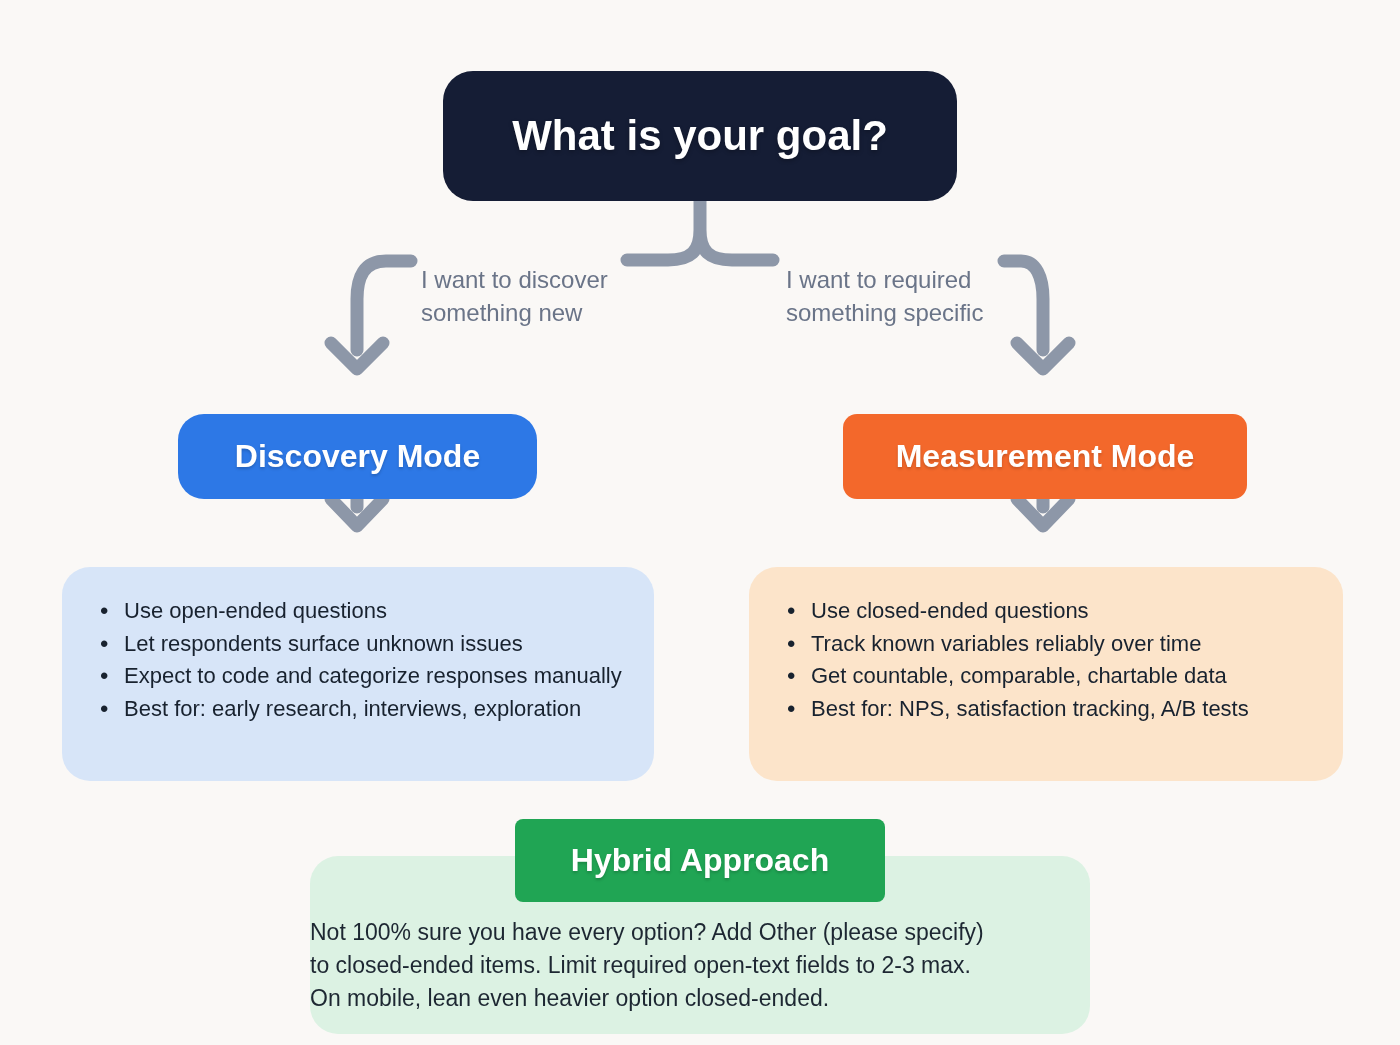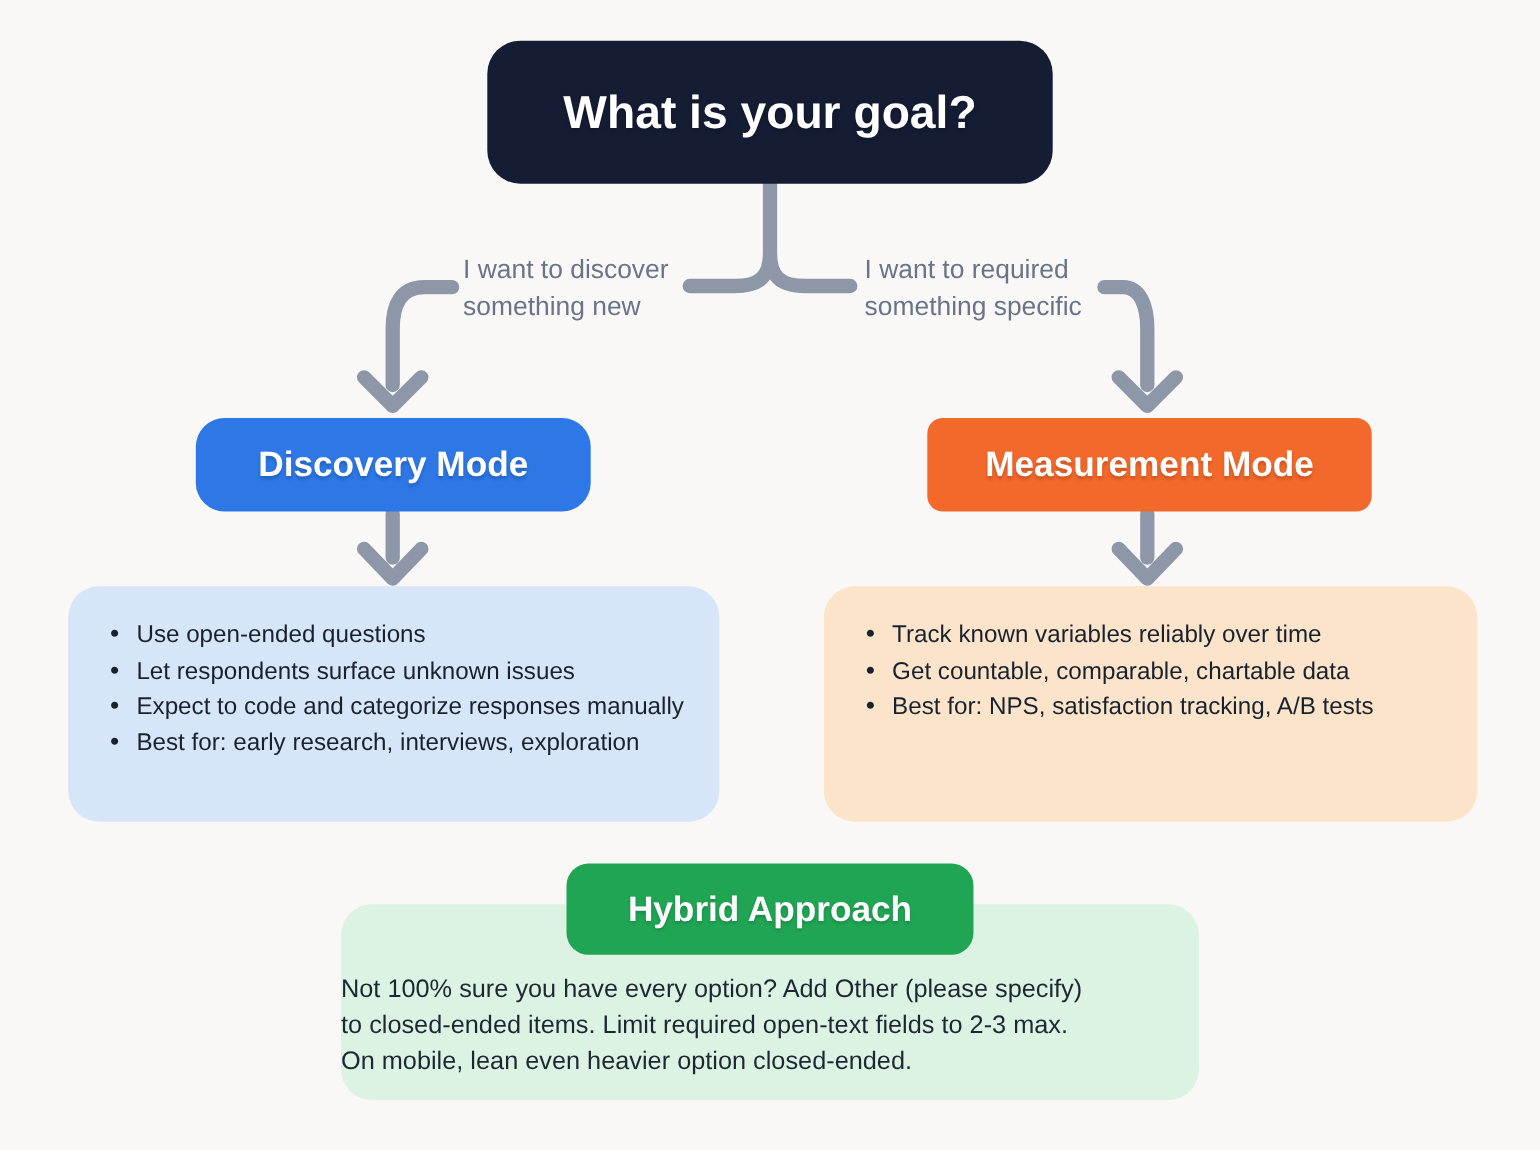--- a/index.html
+++ b/index.html
@@ -1,21 +1,21 @@
 <!DOCTYPE html>
 <html><head>
 <meta charset="utf-8">
 <style>
   html,body{margin:0;padding:0;background:#faf8f6;}
   .canvas{
     position:relative;width:1400px;height:1045px;overflow:hidden;
     background:#faf8f6;
     font-family:"Liberation Sans",sans-serif;
   }
-  .abs{position:absolute;}
+  .abs{position:absolute;margin-top:34px;}
   .node{
     display:flex;align-items:center;justify-content:center;
     color:#ffffff;font-weight:bold;text-align:center;
   }
   .root-box{
     left:443px;top:37px;width:514px;height:130px;
     background:#151d35;border-radius:30px;font-size:42px;
     text-shadow:0 2px 4px rgba(0,0,0,.25);
   }
   .discovery-box{
@@ -23,21 +23,21 @@
     background:#2d78e6;border-radius:26px;font-size:32px;
     text-shadow:0 2px 3px rgba(0,0,0,.18);
   }
   .measurement-box{
     left:843px;top:380px;width:404px;height:85px;
     background:#f3682b;border-radius:14px;font-size:32px;
     text-shadow:0 2px 3px rgba(0,0,0,.18);
   }
   .hybrid-badge{
     left:515px;top:785px;width:370px;height:83px;
-    background:#20a554;border-radius:20px;font-size:32px;z-index:3;
+    background:#20a554;border-radius:8px;font-size:32px;z-index:3;
     text-shadow:0 2px 3px rgba(0,0,0,.18);
   }
   .branch-label{
     font-size:24px;line-height:33px;color:#6a7488;z-index:2;
   }
   .left-label{left:421px;top:229px;}
   .right-label{left:786px;top:229px;}
   .panel{
     border-radius:28px;z-index:1;color:#18222f;
   }
@@ -103,20 +103,21 @@
   <div class="abs panel discovery-panel">
     <ul class="bullet-list">
         <li>Use open-ended questions</li>
         <li>Let respondents surface unknown issues</li>
         <li>Expect to code and categorize responses manually</li>
         <li>Best for: early research, interviews, exploration</li>
       </ul>
   </div>
   <div class="abs panel measurement-panel">
     <ul class="bullet-list">
+        <li>Use closed-ended questions</li>
         <li>Track known variables reliably over time</li>
         <li>Get countable, comparable, chartable data</li>
         <li>Best for: NPS, satisfaction tracking, A/B tests</li>
       </ul>
   </div>
 
   <div class="abs panel hybrid-panel">
     <div class="hybrid-body">
         <div>Not 100% sure you have every option? Add Other (please specify)</div>
         <div>to closed-ended items. Limit required open-text fields to 2-3 max.</div>

